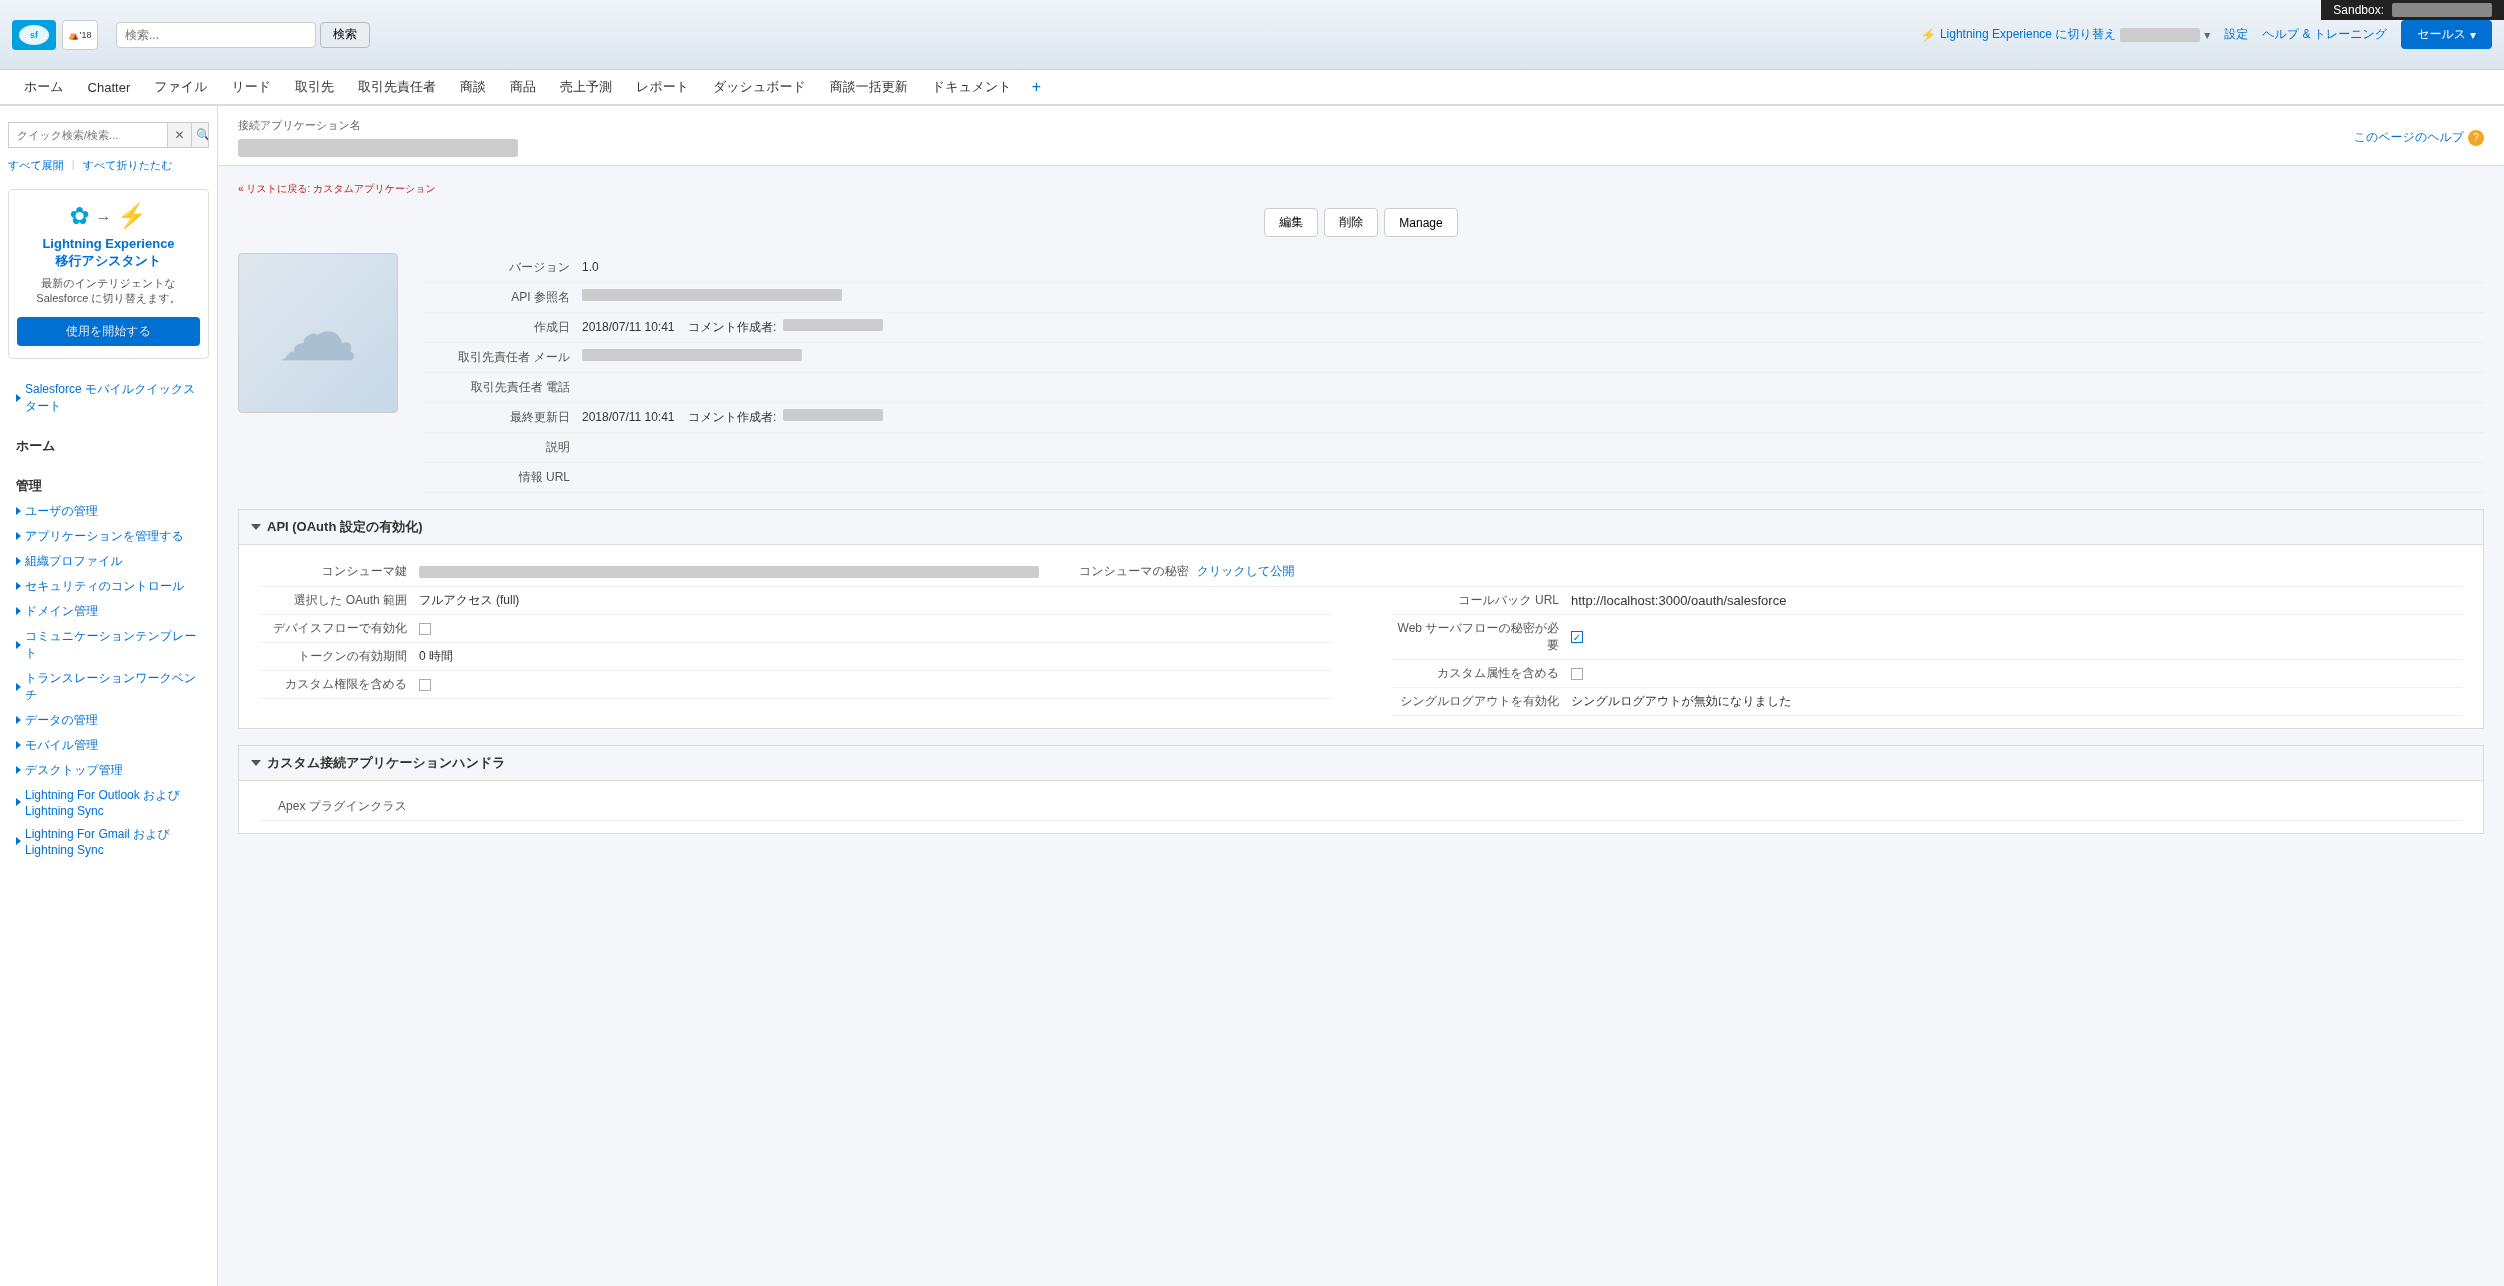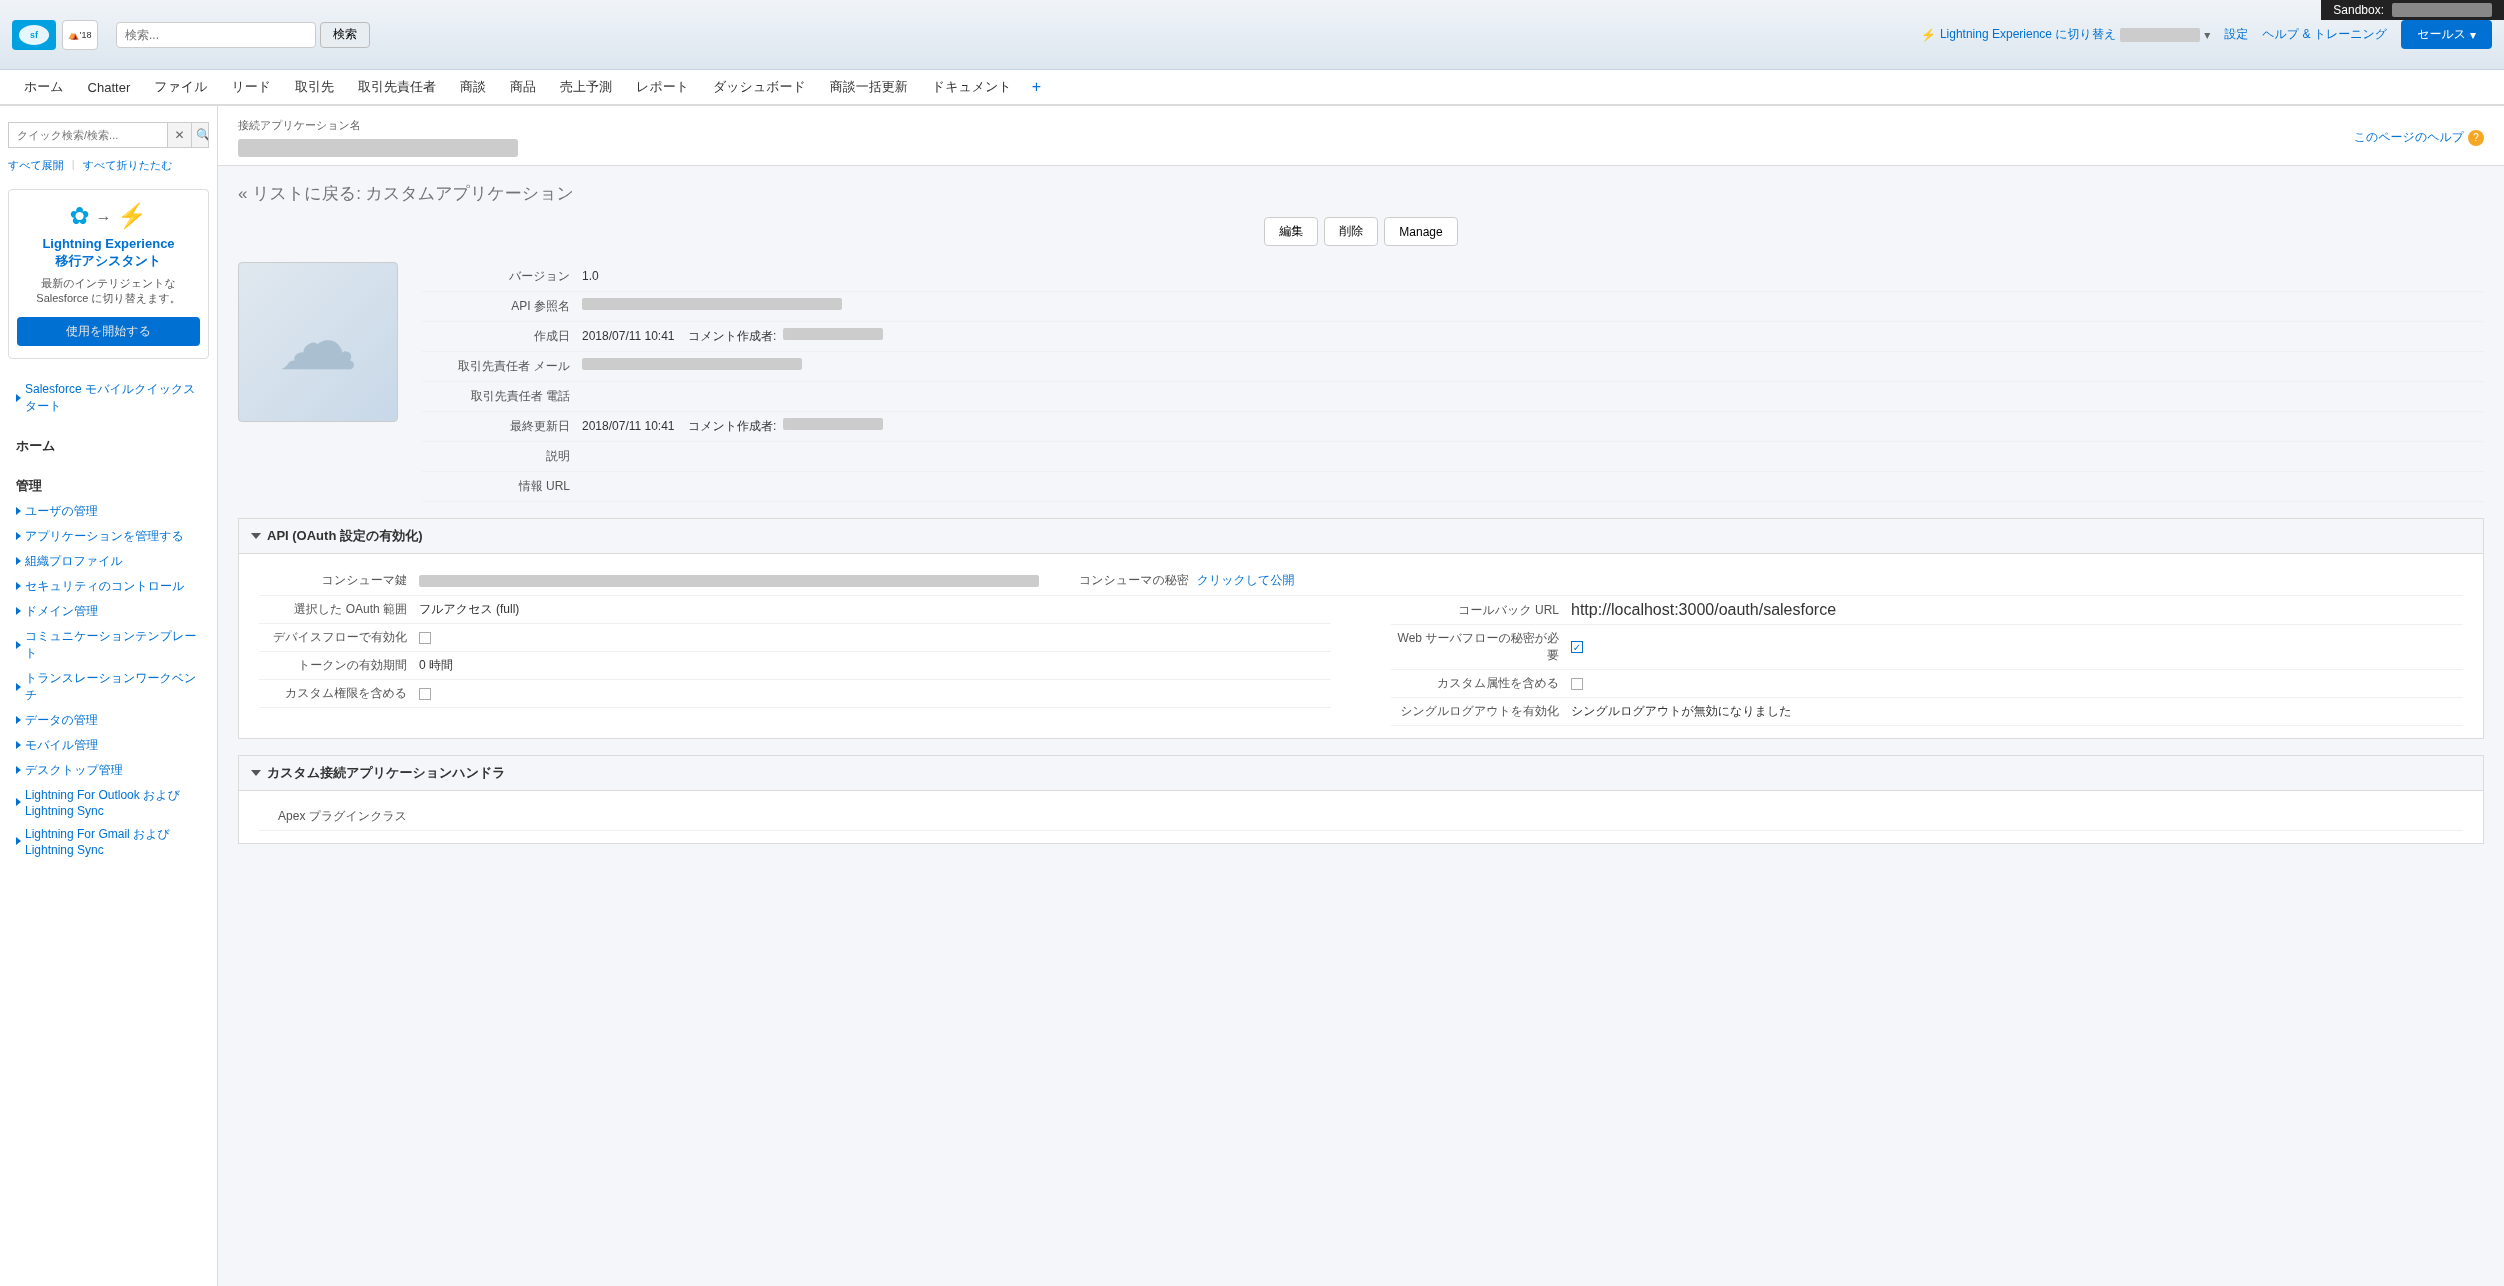--- a/index.html
+++ b/index.html
@@ -177,21 +177,21 @@
       background: #ccc; height: 18px; width: 280px; border-radius: 3px; margin-top: 6px;
     }
     .page-help-link { color: #0070d2; font-size: 12px; cursor: pointer; display: flex; align-items: center; gap: 4px; }
     .help-circle {
       width: 16px; height: 16px; border-radius: 50%;
       background: #f5a623; color: white;
       display: flex; align-items: center; justify-content: center; font-size: 10px;
     }
 
     .content-body { padding: 16px 20px; }
-    .back-link { color: #737373; font-size: 17px; cursor: pointer; margin-bottom: 12px; display: block; }
+    .back-link { color: #b91c1c; font-size: 10px; cursor: pointer; margin-bottom: 12px; display: block; }
 
     
     .action-buttons { display: flex; gap: 6px; margin-bottom: 16px; justify-content: center; }
     .action-btn {
       padding: 5px 14px; font-size: 12px;
       background: white; border: 1px solid #ccc;
       border-radius: 4px; cursor: pointer;
     }
 
     
@@ -240,21 +240,21 @@
     .field-row-small {
       display: flex; align-items: center;
       padding: 5px 0; border-bottom: 1px solid #f0f0f0;
     }
     .field-label-sm {
       width: 160px; min-width: 160px;
       text-align: right; padding-right: 12px;
       color: #555; font-size: 12px;
     }
     .field-value-sm { font-size: 12px; color: #333; }
-    .callback-url { color: #333; font-size: 16px; word-break: break-all; }
+    .callback-url { color: #333; font-size: 13px; word-break: break-all; }
     .click-to-show { color: #0070d2; cursor: pointer; }
     .checkbox-sim {
       width: 12px; height: 12px; border: 1px solid #aaa;
       background: white; display: inline-block;
     }
     .checkbox-checked {
       width: 12px; height: 12px; border: 1px solid #0070d2;
       background: white; display: inline-flex; align-items: center; justify-content: center;
       color: #0070d2; font-size: 10px;
     }

